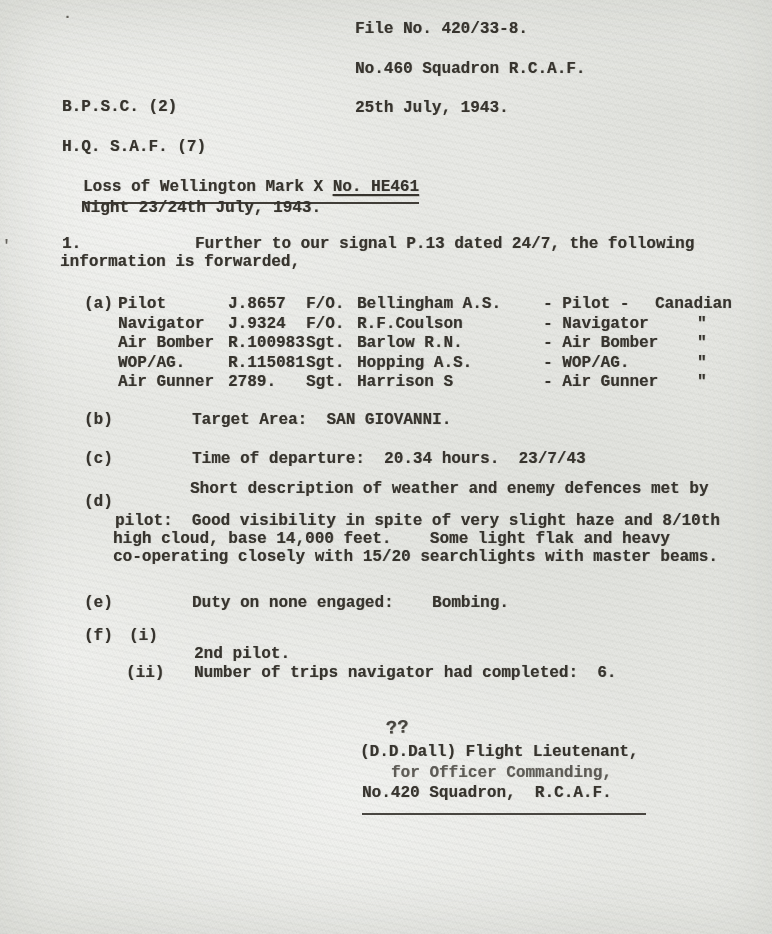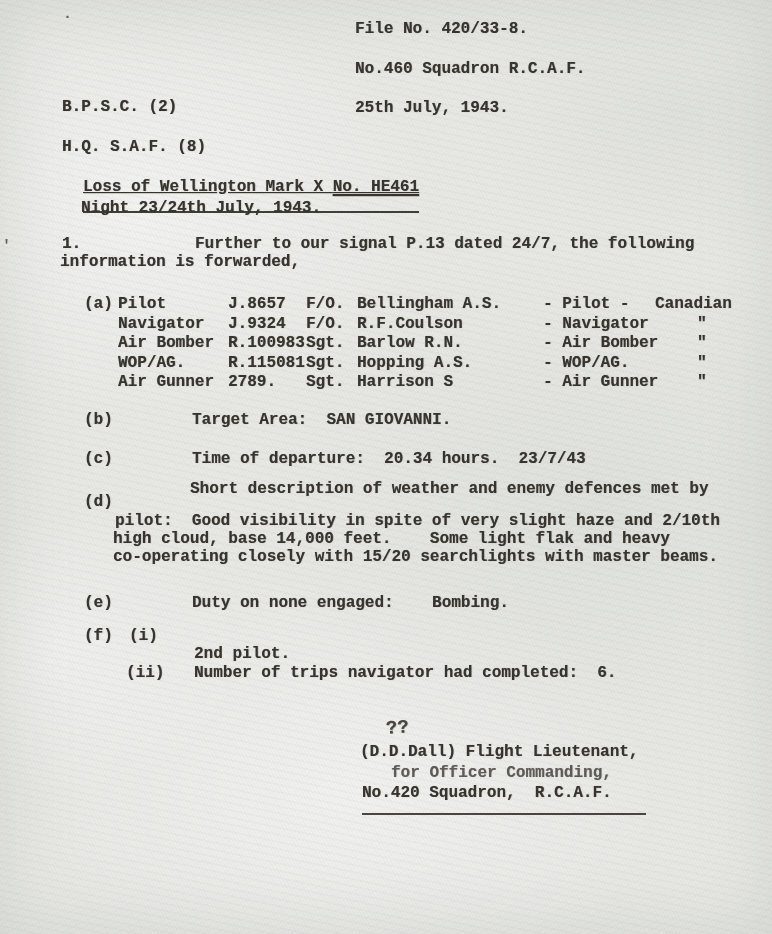--- a/index.html
+++ b/index.html
@@ -29,22 +29,21 @@
   }
   .t{
     position:absolute;
     white-space:pre;
     font-size:16px;
     line-height:1.1;
     text-shadow:0.4px 0.4px 0.7px rgba(55,52,46,0.55);
   }
   .subject-line{
     border-bottom:2px solid rgba(50,47,41,0.92);
-    padding-bottom:14px;
-    text-decoration:underline;
+    padding-bottom:5px;
   }
   .subject-ref{
     text-decoration:underline;
     text-underline-offset:3px;
     text-decoration-thickness:1.5px;
   }
   .unit-underline{
     border-bottom:2px solid rgba(50,47,41,0.88);
     padding-right:34px;
     padding-bottom:10px;
@@ -68,21 +67,21 @@
 <div class="page" style="background-color: rgb(231, 232, 228); color: rgb(55, 52, 46);">
   <div class="grain"></div>
 
   <span class="speck" style="left:2px;top:238px">'</span>
   <span class="speck" style="left:63px;top:6px">.</span>
 
   <span class="t" style="left:355px;top:21px">File No. 420/33-8.</span>
   <span class="t" style="left:355px;top:61px">No.460 Squadron R.C.A.F.</span>
   <span class="t" style="left:62px;top:99px">B.P.S.C. (2)</span>
   <span class="t" style="left:355px;top:100px">25th July, 1943.</span>
-  <span class="t" style="left:62px;top:139px">H.Q. S.A.F. (8)</span>
+  <span class="t" style="left:62px;top:139px">H.Q. S.A.F. (7)</span>
 
   <span class="t subject-line" style="left:83px;top:179px"><span>Loss of Wellington Mark X </span><span class="subject-ref">No. HE461</span></span>
   <span class="t" style="left:81px;top:200px">Night 23/24th July, 1943.</span>
 
   <span class="t" style="left:62px;top:236px">1.</span>
   <span class="t" style="left:195px;top:236px">Further to our signal P.13 dated 24/7, the following</span>
   <span class="t" style="left:60px;top:254px">information is forwarded,</span>
 
   <span class="t" style="left:84px;top:296px">(a)</span>
 
@@ -122,21 +121,21 @@
   <span class="t" style="left:697px;top:374px">"</span>
 
   <span class="t" style="left:84px;top:412px">(b)</span>
   <span class="t" style="left:192px;top:412px">Target Area:  SAN GIOVANNI.</span>
 
   <span class="t" style="left:84px;top:451px">(c)</span>
   <span class="t" style="left:192px;top:451px">Time of departure:  20.34 hours.  23/7/43</span>
 
   <span class="t" style="left:84px;top:494px">(d)</span>
   <span class="t" style="left:190px;top:481px">Short description of weather and enemy defences met by</span>
-  <span class="t" style="left:115px;top:513px">pilot:  Good visibility in spite of very slight haze and 2/10th</span>
+  <span class="t" style="left:115px;top:513px">pilot:  Good visibility in spite of very slight haze and 8/10th</span>
   <span class="t" style="left:113px;top:531px">high cloud, base 14,000 feet.    Some light flak and heavy</span>
   <span class="t" style="left:113px;top:549px">co-operating closely with 15/20 searchlights with master beams.</span>
 
   <span class="t" style="left:84px;top:595px">(e)</span>
   <span class="t" style="left:192px;top:595px">Duty on none engaged:    Bombing.</span>
 
   <span class="t" style="left:84px;top:628px">(f)</span>
   <span class="t" style="left:129px;top:628px">(i)</span>
   <span class="t" style="left:194px;top:646px">2nd pilot.</span>
   <span class="t" style="left:126px;top:665px">(ii)</span>

